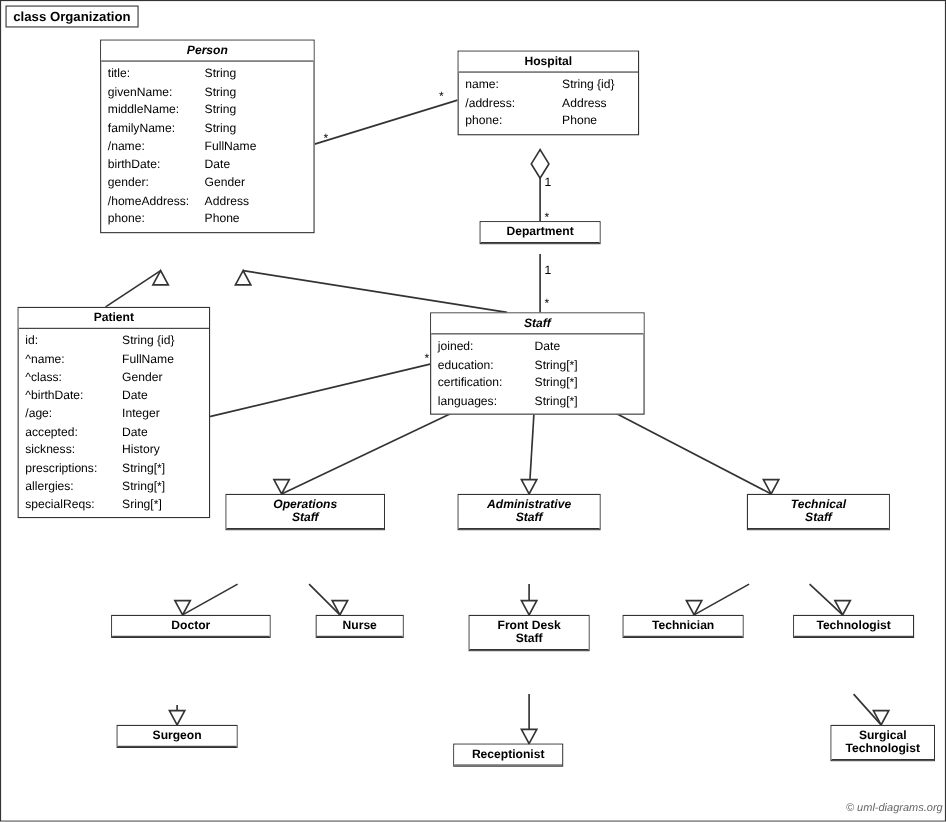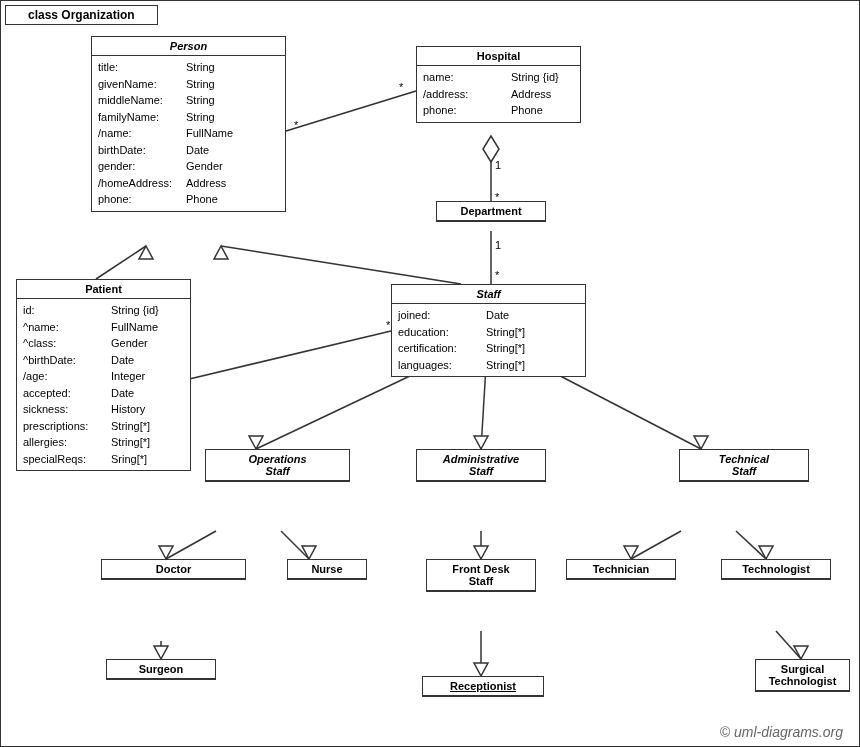--- a/index.html
+++ b/index.html
@@ -51,28 +51,28 @@
       height: 747px;
       pointer-events: none;
     }
     .diagram-label {
       position: absolute;
       top: 4px;
       left: 4px;
       font-size: 12px;
       font-weight: bold;
       border: 1px solid #333;
-      padding: 2px 22px;
+      padding: 2px 6px;
       background: #fff;
     }
     .copyright {
       position: absolute;
       bottom: 6px;
-      right: 16px;
-      font-size: 14px;
+      right: 2px;
+      font-size: 10px;
       color: #666;
       font-style: italic;
     }
   </style>
 </head>
 <body>
 
 <div id="diagram">
 
   <div class="diagram-label">class Organization</div>
@@ -312,21 +312,21 @@
   </div>
 
   <div class="class-box" style="left:720px; top:558px; width:110px;">
     <div class="class-title">Technologist</div>
   </div>
 
   <div class="class-box" style="left:105px; top:658px; width:110px;">
     <div class="class-title">Surgeon</div>
   </div>
 
-  <div class="class-box" style="left:421px; top:675px; width:122px;text-decoration:underline;">
+  <div class="class-box" style="left:411px; top:675px; width:100px;">
     <div class="class-title">Receptionist</div>
   </div>
 
   <div class="class-box" style="left:754px; top:658px; width:95px; text-align:center;">
     <div class="class-title">Surgical<br>Technologist</div>
   </div>
 
   <div class="copyright">© uml-diagrams.org</div>
 
 </div>

